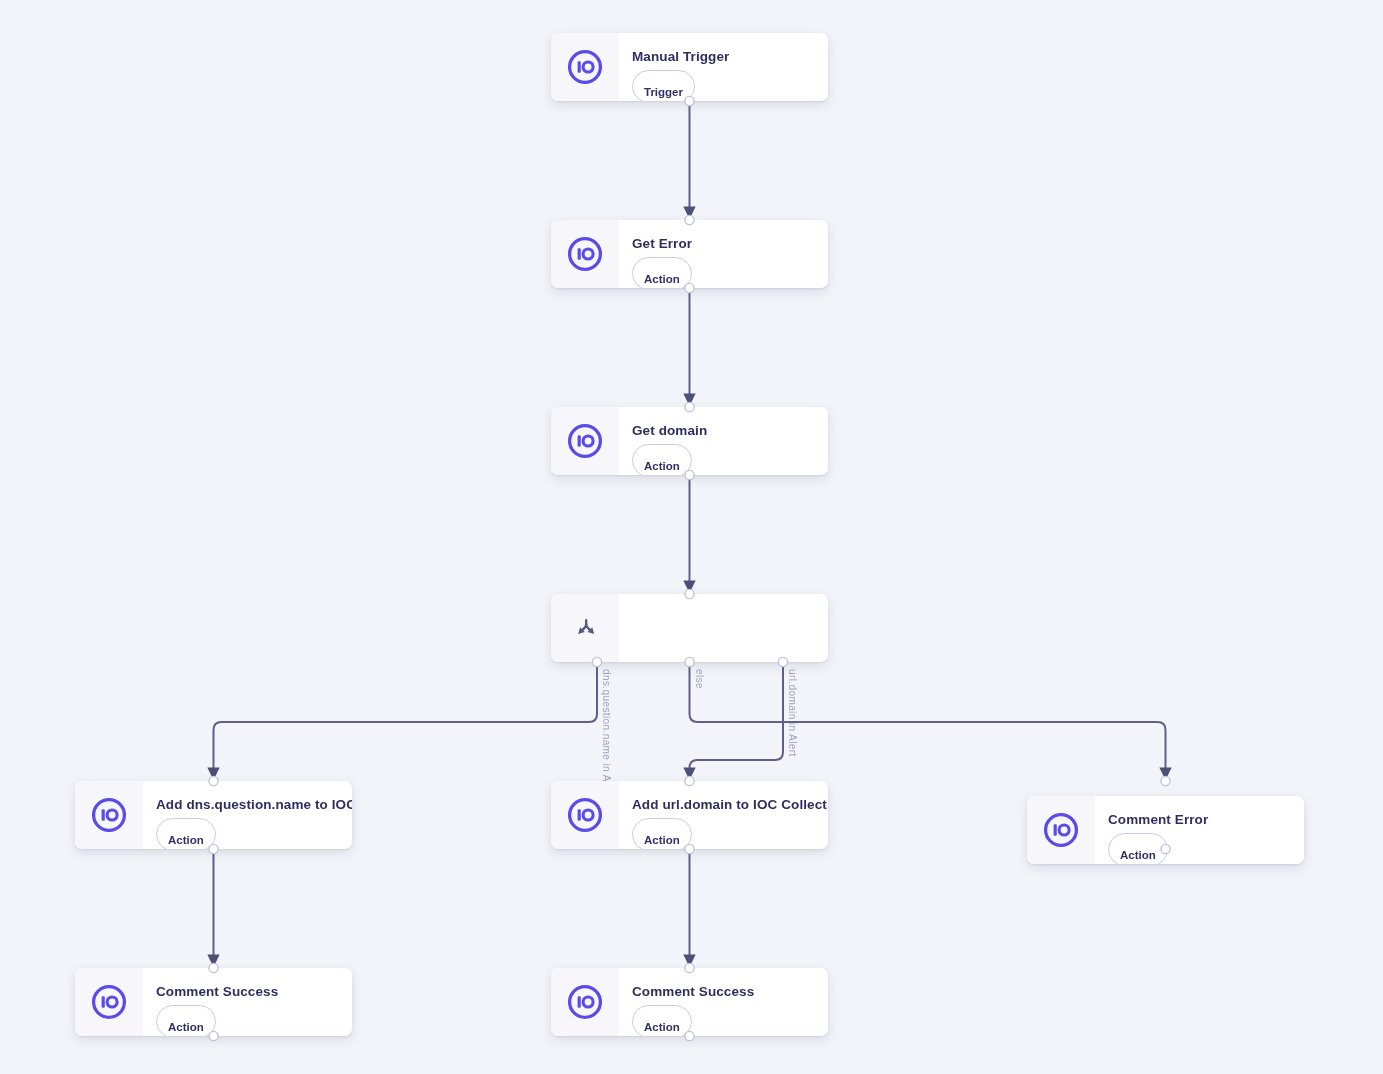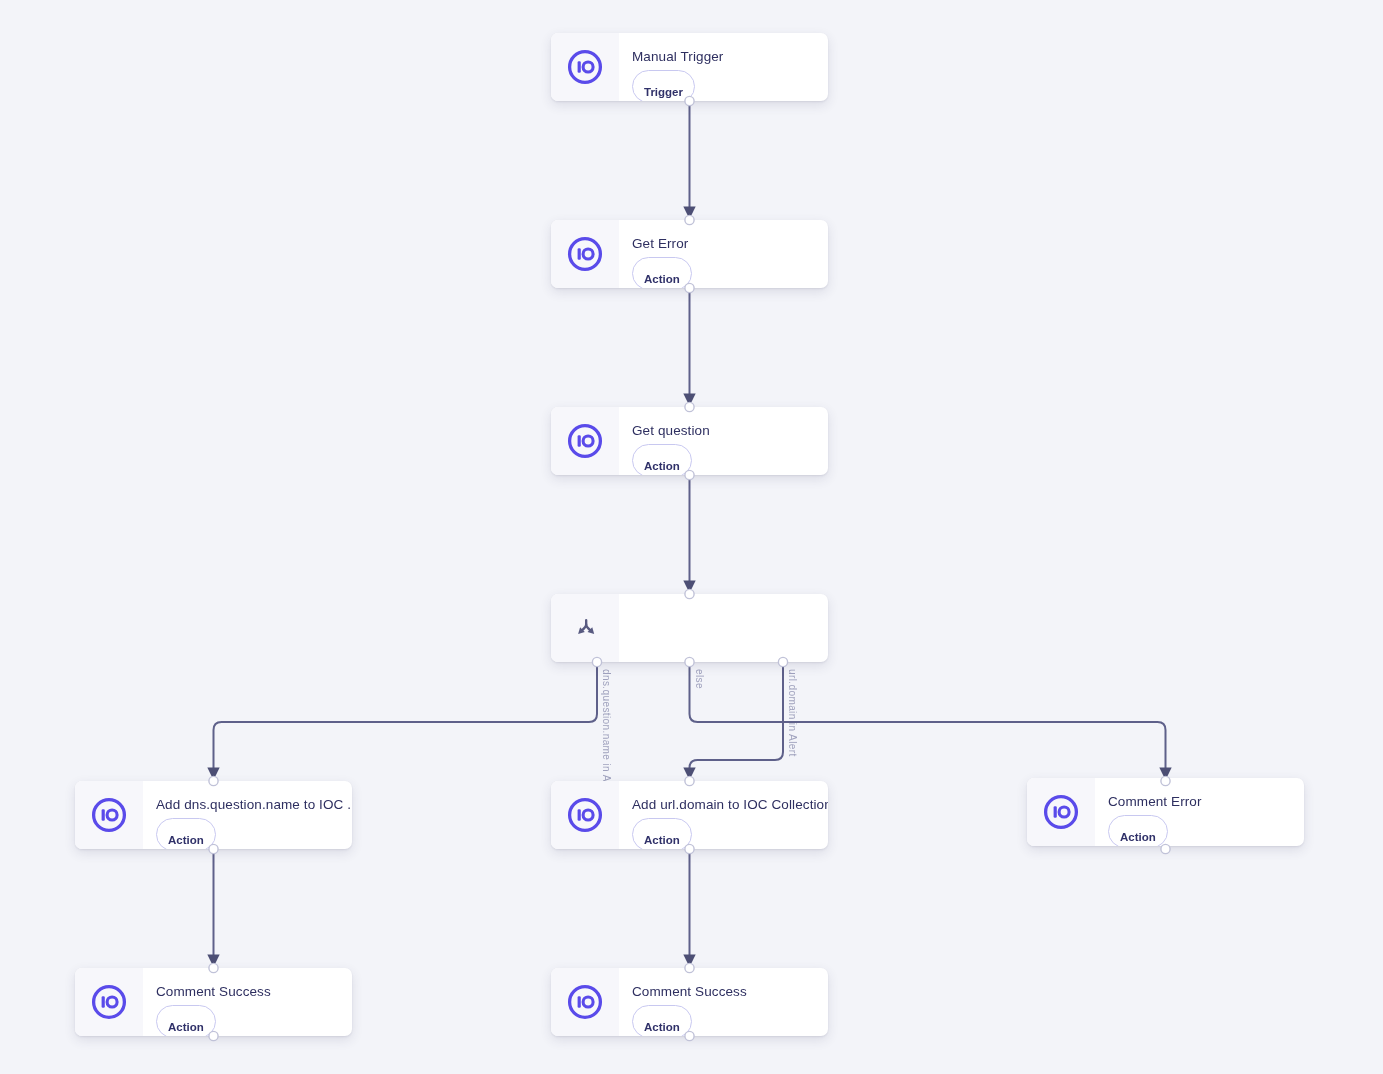--- a/index.html
+++ b/index.html
@@ -25,21 +25,21 @@
   .node{
     position:absolute;width:277px;height:68px;background:var(--node-bg);
     border-radius:7px;display:flex;overflow:hidden;
     box-shadow:0 1px 2px rgba(50,50,93,.10),0 4px 12px rgba(50,50,93,.12);
   }
   .icon-panel{
     width:68px;flex:none;background:var(--icon-panel-bg);
     display:flex;align-items:center;justify-content:center;
   }
   .node-body{flex:1;display:flex;flex-direction:column;justify-content:center;gap:6px;padding-left:13px;}
-  .node-title{font-size:13.5px;font-weight:400;color:var(--title);letter-spacing:.1px;white-space:nowrap;margin-top:18px;}
+  .node-title{font-size:13.5px;font-weight:700;color:var(--title);letter-spacing:.1px;white-space:nowrap;margin-top:18px;}
   .node-badge{
     font-size:11.5px;font-weight:700;color:var(--badge-text);background:#fff;
     border:1px solid var(--badge-border);border-radius:999px;
     padding:14px 11px 3px;width:fit-content;line-height:1.25;
   }
   .icon.sekoia{color:var(--accent);display:flex;}
   .icon.split{color:var(--operator-icon);display:flex;}
   .edge-label{
     position:absolute;writing-mode:vertical-rl;text-orientation:mixed;
     font-size:10px;letter-spacing:.4px;color:var(--edge-label);white-space:nowrap;
@@ -129,21 +129,21 @@
       <span class="icon sekoia">
         <svg width="38" height="38" viewBox="0 0 38 38">
           <circle cx="19" cy="19" r="15.4" fill="none" stroke="currentColor" stroke-width="3.3"></circle>
           <rect x="11.6" y="13.3" width="3.2" height="11.4" rx="1.2" fill="currentColor"></rect>
           <circle cx="22.1" cy="19" r="5.0" fill="none" stroke="currentColor" stroke-width="3.1"></circle>
         </svg>
       </span>
 
     </div>
     <div class="node-body">
-      <div class="node-title">Get question</div>
+      <div class="node-title">Get domain</div>
       <div class="node-badge">Action</div>
     </div>
   </div>
       <div class="node" style="left: 551px; top: 594px;">
     <div class="icon-panel">
 
       <span class="icon split">
         <svg width="27" height="27" viewBox="0 0 24 24">
           <path d="M12.6 4.6 V8.4 C12.6 10.2 11.8 11 10.6 12 L8.6 13.8" fill="none" stroke="currentColor" stroke-width="2.1" stroke-linecap="round"></path>
           <path d="M12.6 8.4 C12.6 10.2 13.4 11 14.6 12 L16.6 13.8" fill="none" stroke="currentColor" stroke-width="2.1" stroke-linecap="round"></path>
@@ -178,21 +178,21 @@
           <circle cx="22.1" cy="19" r="5.0" fill="none" stroke="currentColor" stroke-width="3.1"></circle>
         </svg>
       </span>
 
     </div>
     <div class="node-body">
       <div class="node-title">Add url.domain to IOC Collection</div>
       <div class="node-badge">Action</div>
     </div>
   </div>
-      <div class="node" style="left: 1027px; top: 778px;">
+      <div class="node" style="left: 1027px; top: 796px;">
     <div class="icon-panel">
       <span class="icon sekoia">
         <svg width="38" height="38" viewBox="0 0 38 38">
           <circle cx="19" cy="19" r="15.4" fill="none" stroke="currentColor" stroke-width="3.3"></circle>
           <rect x="11.6" y="13.3" width="3.2" height="11.4" rx="1.2" fill="currentColor"></rect>
           <circle cx="22.1" cy="19" r="5.0" fill="none" stroke="currentColor" stroke-width="3.1"></circle>
         </svg>
       </span>
 
     </div>

